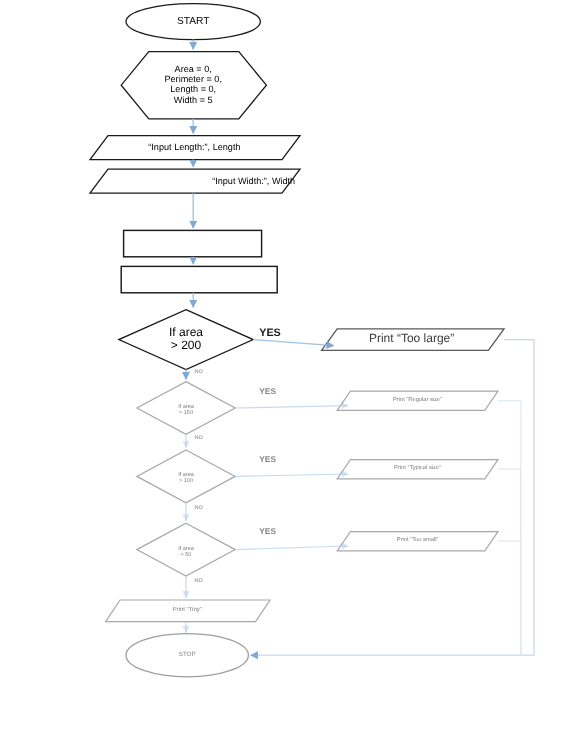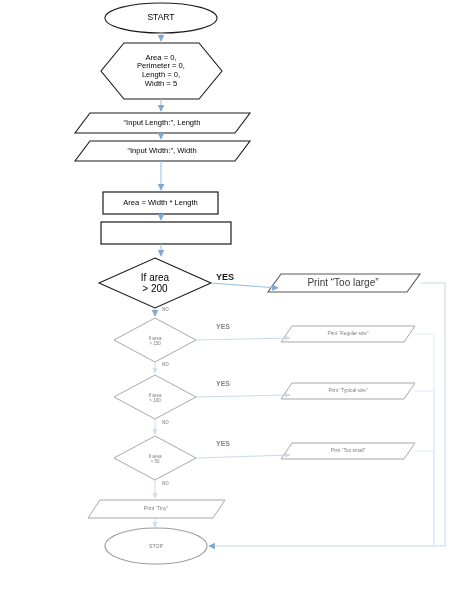--- a/index.html
+++ b/index.html
@@ -102,27 +102,24 @@
     <span>Area = 0,
 Perimeter = 0,
 Length = 0,
 Width = 5</span>
   </div>
 
   <div class="node" style="left:78px;top:116px;width:168px;height:14px;font-size:7.6px;justify-content:flex-end;">
     <span>“Input Length:”, Length</span>
   </div>
 
-  <div class="node" style="left:78px;top:144px;width:168px;height:14px;font-size:7.6px;">
+  <div class="node" style="left:78px;top:144px;width:168px;height:14px;font-size:7.6px;text-align:right;">
     <span>“Input Width:”, Width</span>
   </div>
 
-  <div class="node" style="left:103px;top:196px;width:115px;height:14px;font-size:7.6px;">
-    <span>Area = Width * Length</span>
-  </div>
 
 
   <div class="node" style="left:125px;top:271px;width:60px;height:24px;font-size:10px;">
     <span>If area
 &gt; 200</span>
   </div>
 
   <div class="node" style="left:272px;top:277px;width:142px;height:12px;font-size:10px;color:#3a3a3a;">
     <span>Print “Too large”</span>
   </div>

